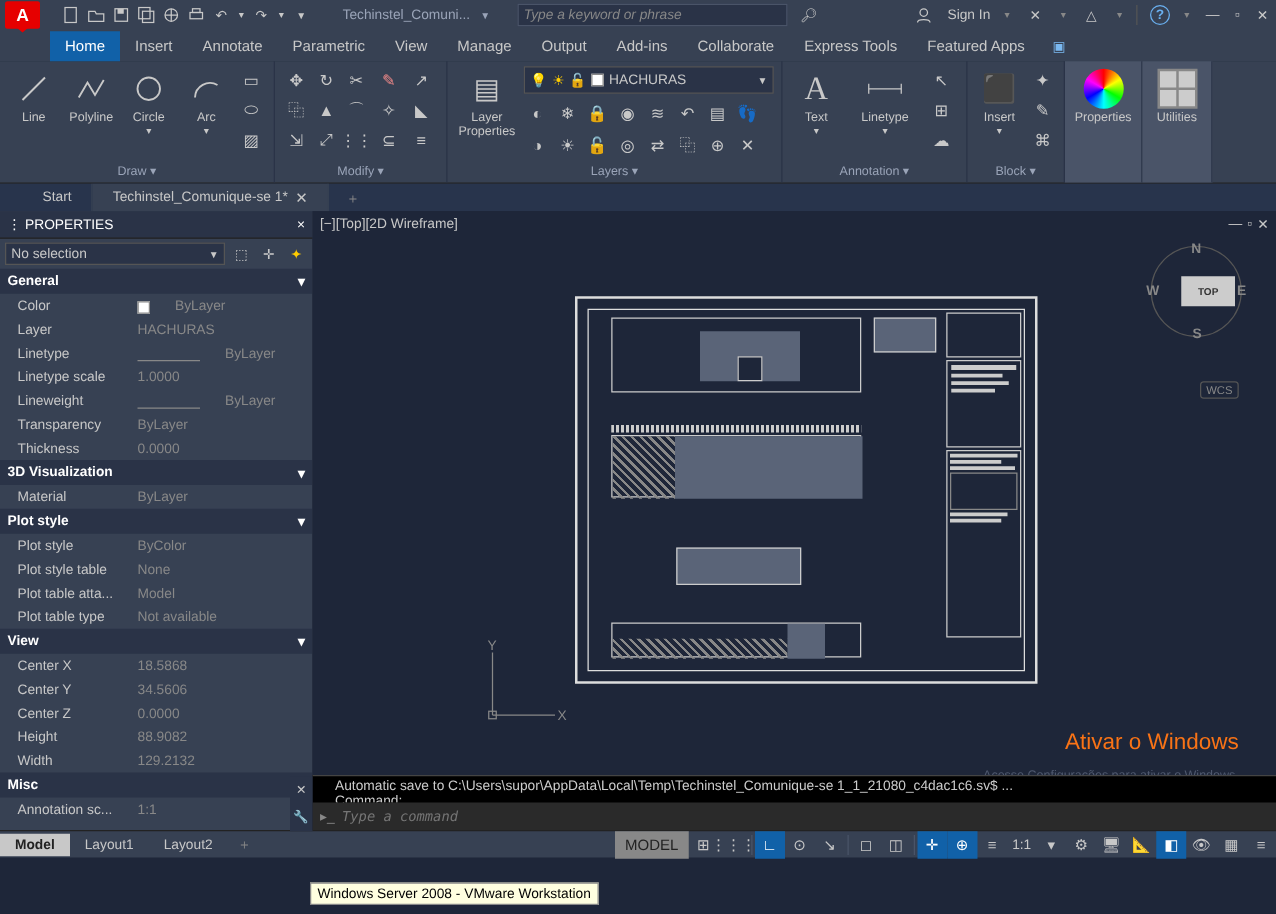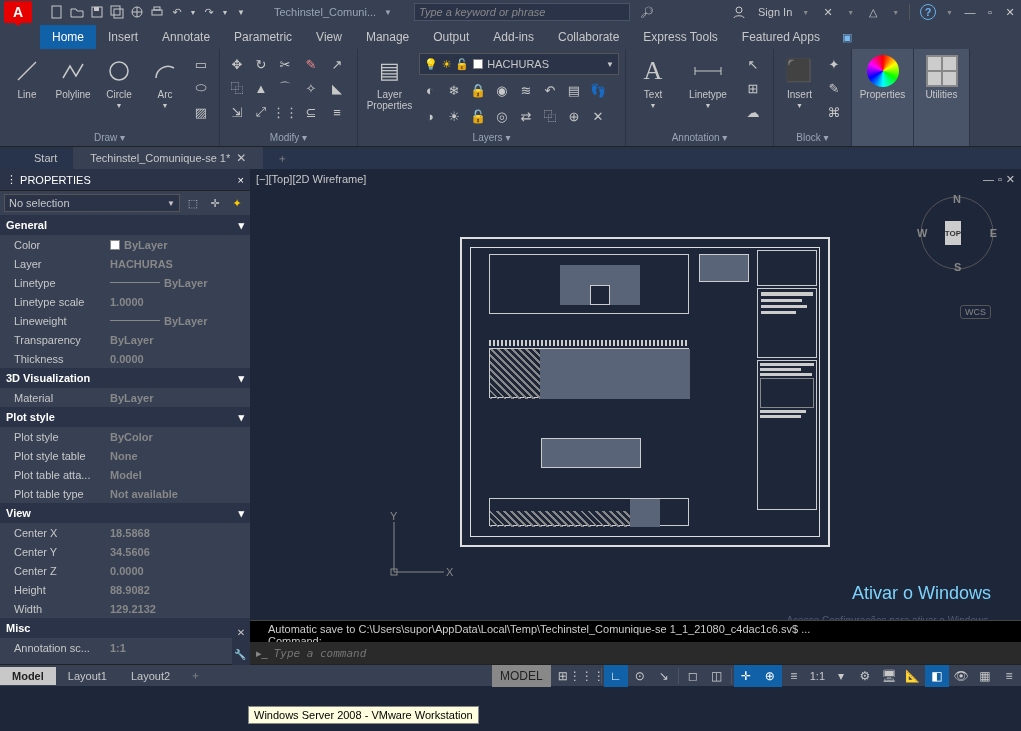--- a/index.html
+++ b/index.html
@@ -52,45 +52,45 @@
 .main { display:flex; height:495px; }
 .props-panel { width:250px; background:#374153; display:flex; flex-direction:column; }
 .props-header { height:22px; background:#2a3347; display:flex; align-items:center; padding:0 6px; font-size:11px; color:#fff; border-bottom:1px solid #222;}
 .props-header .x { margin-left:auto; cursor:pointer; }
 .props-selector { height:24px; display:flex; align-items:center; padding:4px; gap:4px; }
 .props-combo { flex:1; height:18px; background:#2a3347; border:1px solid #555; padding:0 4px; display:flex; align-items:center; justify-content:space-between; cursor:pointer; color:#c8c8c8; }
 .props-ico { width:18px; height:18px; display:flex; align-items:center; justify-content:center; cursor:pointer; }
 .props-group-hdr { height:20px; background:#2a3347; display:flex; align-items:center; padding:0 6px; font-weight:bold; color:#fff; cursor:pointer; justify-content:space-between;text-align:right; }
 .props-row { height:19px; display:flex; align-items:center; font-size:11px; }
 .props-row-label { width:110px; padding-left:14px; color:#c8c8c8; }
-.props-row-value { flex:1; color:#888; display:flex; align-items:center; gap:4px;font-weight:bold; }
+.props-row-value { flex:1; color:#888; display:flex; align-items:flex-end; gap:20px; }
 .bylayer-sw { width:10px; height:10px; border:1px solid #888; background:#fff; }
 .line-sample { width:50px; height:1px; background:#888; }
 
 
 .canvas-wrap { flex:1; display:flex; flex-direction:column; background:#1e2639; position:relative; }
 .viewport-label { position:absolute; top:4px; left:6px; color:#c8c8c8; font-size:11px; }
 .viewport-ctrls { position:absolute; top:4px; right:6px; display:flex; gap:4px; }
 .viewport-ctrls span { cursor:pointer; font-size:11px; }
 .viewcube { position:absolute; top:24px; right:24px; width:80px; height:80px; }
 .viewcube .dir { position:absolute; font-size:11px; color:#888; font-weight:bold; }
-.viewcube .top-face { position:absolute; top:28px; left:28px; width:16px; height:24px; background:#ccc; color:#333; font-size:8px; display:flex; align-items:center; justify-content:center; font-weight:bold; cursor:pointer; }
+.viewcube .top-face { position:absolute; top:28px; left:28px; width:43px; height:24px; background:#ccc; color:#333; font-size:8px; display:flex; align-items:center; justify-content:center; font-weight:bold; cursor:pointer; }
 .wcs-badge { position:absolute; top:136px; right:30px; font-size:9px; color:#888; border:1px solid #555; padding:1px 4px; border-radius:3px;}
 .drawing { position:absolute; top:68px; left:210px; width:370px; height:310px; border:2px solid #ddd; }
 .drawing-inner { position:absolute; inset:8px; border:1px solid #ddd; }
 .tblock { position:absolute; right:2px; top:2px; width:60px; bottom:2px; }
 .tblock-box { border:1px solid #ccc; margin-bottom:2px; }
 .ucs { position:absolute; bottom:82px; left:134px; }
 .ucs-line { stroke:#888; stroke-width:1; fill:none; }
 .cmd-area { height:44px; background:#000; border-top:1px solid #444; display:flex; flex-direction:column; position:relative;}
 .cmd-hist { flex:1; padding:2px 18px; color:#ccc; font-family:Consolas,monospace; font-size:11px; white-space:nowrap; overflow:hidden; }
 .cmd-input-row { height:22px; background:#2a2a2a; display:flex; align-items:center; padding:0 6px; gap:6px; }
 .cmd-input { flex:1; background:transparent; border:none; color:#888; font-family:Consolas,monospace; font-size:11px; font-style:italic; outline:none; }
 .cmd-side { position:absolute; left:-18px; top:0; width:18px; height:44px; background:#2a3347; display:flex; flex-direction:column; align-items:center; justify-content:space-around; font-size:10px; cursor:pointer; }
-.watermark { position:absolute; bottom:60px; right:30px; color:#7dd3fc; font-size:18px; pointer-events:none; }
+.watermark { position:absolute; bottom:60px; right:30px; color:#f97316; font-size:18px; pointer-events:none; }
 .watermark2 { position:absolute; bottom:38px; right:30px; color:#505a70; font-size:10px; pointer-events:none; }
 
 
 .layout-tabs { height:22px; background:#374153; display:flex; align-items:center; border-top:1px solid #222;}
 .layout-tab { padding:3px 12px; cursor:pointer; font-size:11px; }
 .layout-tab.active { background:#c8c8c8; color:#222; font-weight:bold; }
 .layout-add { padding:3px 8px; cursor:pointer; color:#888; }
 .sb-btn { width:24px; height:22px; display:flex; align-items:center; justify-content:center; cursor:pointer; color:#c8c8c8; font-size:12px;}
 .sb-btn.on { background:#1161a8; color:#fff; }
 .sb-sep { width:1px; height:16px; background:#4a5468; margin:0 2px; }

